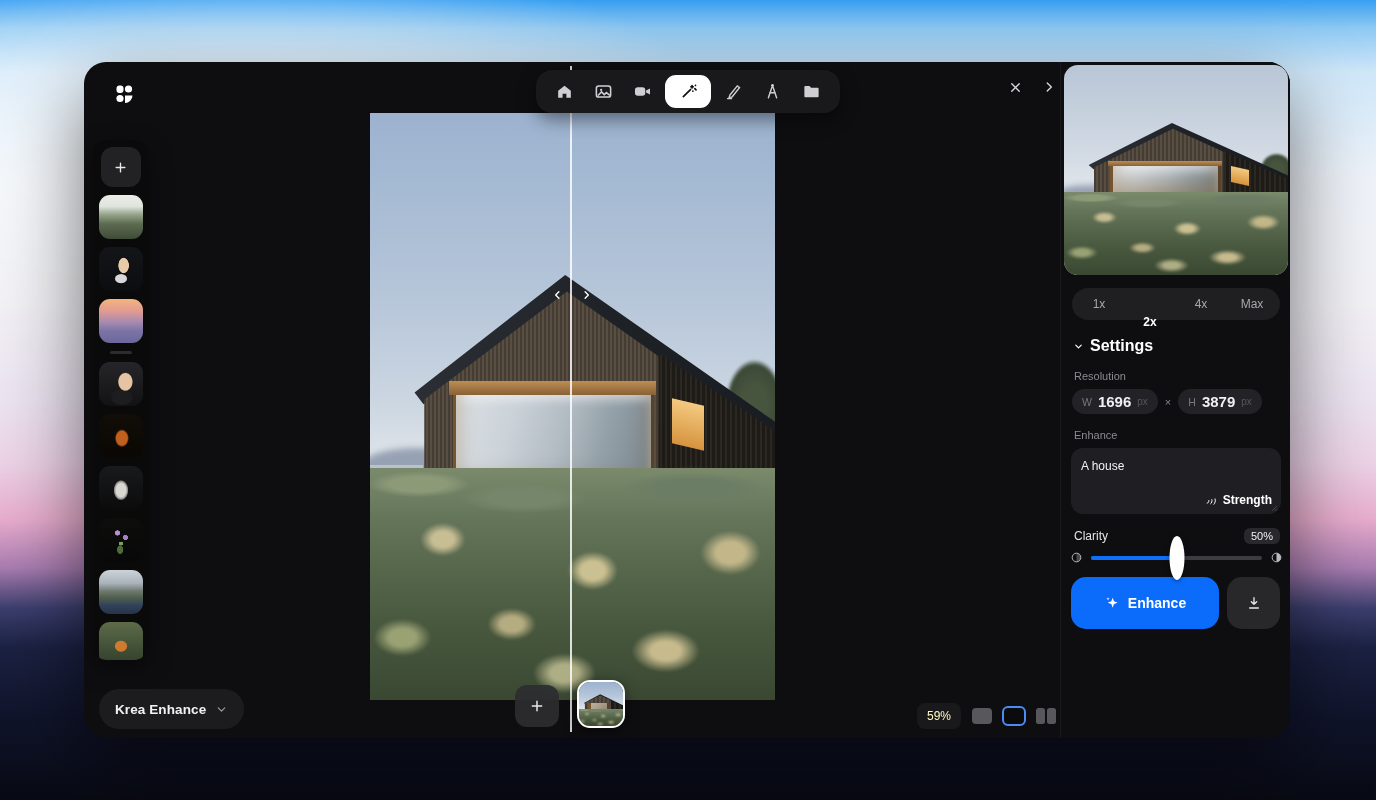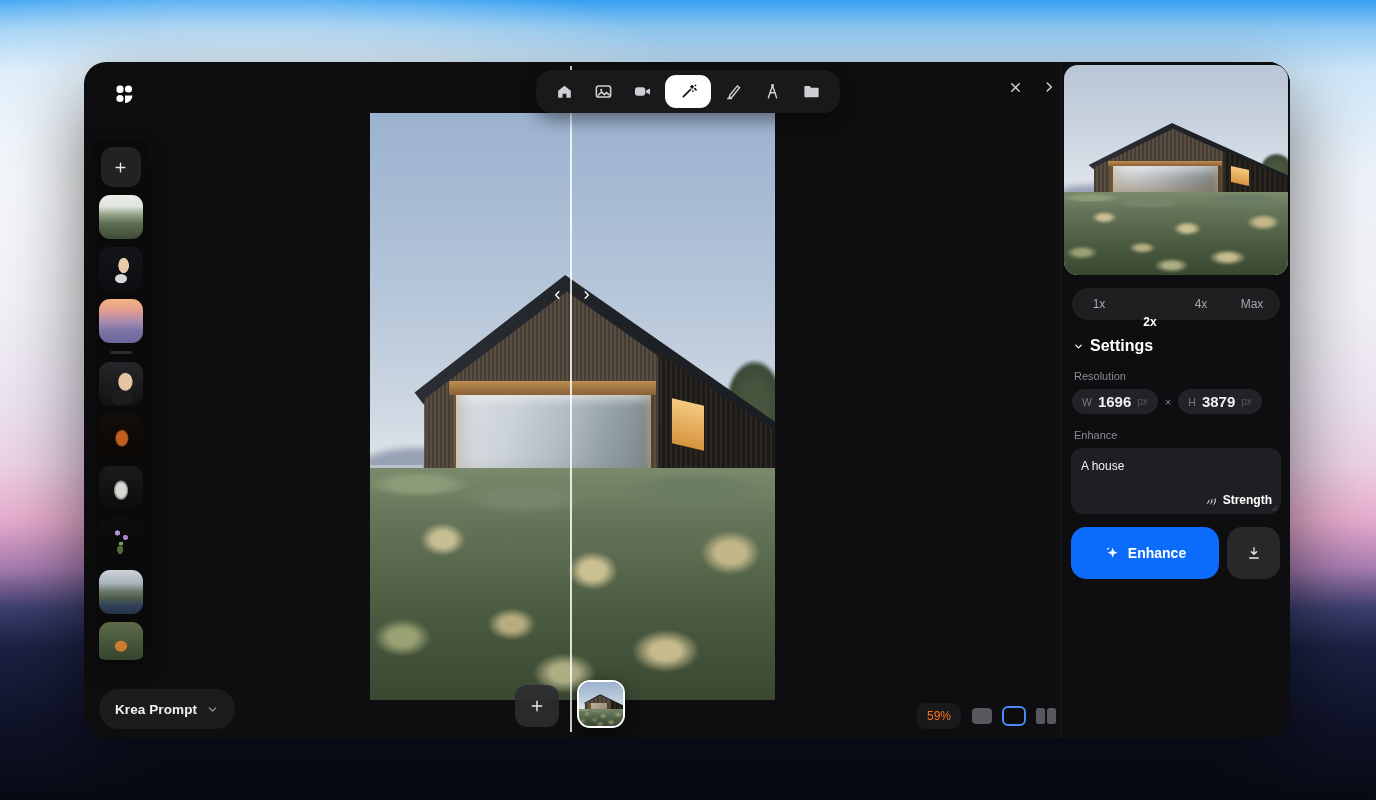--- a/index.html
+++ b/index.html
@@ -104,21 +104,21 @@
   #bottom-strip{ position:absolute; left:431px; top:618px; z-index:4; display:flex; align-items:center; gap:18px; }
   #strip-add{ width:44px; height:42px; margin-top:3px; border-radius:12px; background:rgba(44,44,48,.92); color:#e9e9eb; display:flex; align-items:center; justify-content:center; cursor:pointer; }
   #strip-thumb{ position:relative; width:48px; height:48px; border-radius:13px; border:2.5px solid #fff; overflow:hidden; cursor:pointer; box-shadow:0 4px 14px rgba(0,0,0,.5); }
 
   
   #model-btn{ position:absolute; left:15px; top:627px; height:40px; padding:0 16px; border-radius:20px; background:#1c1c1f; display:flex; align-items:center; gap:9px; cursor:pointer; z-index:6; }
   #model-btn .lbl{ color:#f2f2f4; font-size:13.5px; font-weight:700; letter-spacing:.1px; }
   #model-btn .chev{ color:#97979c; }
 
   
-  #zoom-badge{ position:absolute; left:833px; top:641px; width:44px; height:26px; border-radius:8px; background:#19191c; color:#f97316; font-size:12px; display:flex; align-items:center; justify-content:center; z-index:6; }
+  #zoom-badge{ position:absolute; left:833px; top:641px; width:44px; height:26px; border-radius:8px; background:#19191c; color:#fef9c3; font-size:12px; display:flex; align-items:center; justify-content:center; z-index:6; }
   #view-toggles{ position:absolute; left:888px; top:641px; height:26px; display:flex; align-items:center; gap:10px; z-index:6; }
   .vt{ cursor:pointer; display:flex; align-items:center; justify-content:center; }
   .vt-single{ width:20px; height:16px; border-radius:4px; background:#57575c; }
   .vt-split{ width:24px; height:20px; border-radius:6px; border:2px solid #4a8bf5; background:#0b0b0d; display:flex; overflow:hidden; }
   .vt-split .l{ width:50%; background:#d9e5fb; } .vt-split .r{ width:50%; background:#17171a; }
   .vt-double{ display:flex; gap:2px; }
   .vt-double i{ width:9px; height:16px; border-radius:2.5px; background:#57575c; }
 
   
   #panel{ position:absolute; left:976px; top:0; width:230px; height:676px; background:#0e0e10; border-left:1px solid rgba(255,255,255,.055); padding:3px; z-index:7; }
@@ -295,21 +295,21 @@
             <div class="sc-gable"></div>
             <div class="sc-gwin"></div>
           <div class="sc-sidewall"></div>
             <div class="sc-grass"></div>
             <div class="sc-tufts"></div>
         </div>
       </div>
     </div>
 
     <div id="model-btn">
-      <span class="lbl">Krea Prompt</span>
+      <span class="lbl">Krea Enhance</span>
       <span class="chev icon">
         <svg width="13" height="13" viewBox="0 0 24 24" fill="none" stroke="currentColor" stroke-width="2.4" stroke-linecap="round" stroke-linejoin="round">
             <path d="M6 9l6 6 6-6"></path>
           </svg>
       </span>
     </div>
 
     <div id="zoom-badge">
       <span>59%</span>
     </div>
@@ -391,20 +391,44 @@
         </span>
         <span id="resize-corner" class="icon">
           <svg width="10" height="10" viewBox="0 0 24 24" fill="none" stroke="currentColor" stroke-width="2">
               <path d="M10 21l11-11M17 21l4-4"></path>
             </svg>
         </span>
       </div>
 
 
 
+      <div class="slider-group">
+        <div class="slider-head">
+          <span class="lbl">Clarity</span>
+          <span class="slider-badge">50%</span>
+        </div>
+        <div class="slider-row">
+          <span class="icon">
+            <svg width="13" height="13" viewBox="0 0 24 24" fill="none" stroke="currentColor" stroke-width="1.8">
+                <circle cx="12" cy="12" r="8"></circle>
+                <path d="M12 4a8 8 0 010 16z" fill="currentColor" opacity=".35" stroke="none"></path>
+              </svg>
+          </span>
+          <div class="track">
+            <div class="fill" style="width: 50%;"></div>
+              <div class="thumb" style="left: 50%;"></div>
+          </div>
+          <span class="icon">
+            <svg width="13" height="13" viewBox="0 0 24 24" fill="none" stroke="currentColor" stroke-width="1.8">
+                <circle cx="12" cy="12" r="8"></circle>
+                <path d="M12 4a8 8 0 010 16z" fill="currentColor" stroke="none"></path>
+              </svg>
+          </span>
+        </div>
+      </div>
 
       <div id="actions">
         <button id="enhance-btn">
           <span class="icon">
             <svg width="16" height="16" viewBox="0 0 24 24" fill="currentColor">
                 <path d="M13 4l2 5.5L20.5 11.5 15 13.5 13 19l-2-5.5L5.5 11.5 11 9.5z"></path>
                 <path d="M6 3.2l.7 1.9 1.9.7-1.9.7L6 8.4l-.7-1.9-1.9-.7 1.9-.7z"></path>
               </svg>
           </span>
           <span>Enhance</span>

